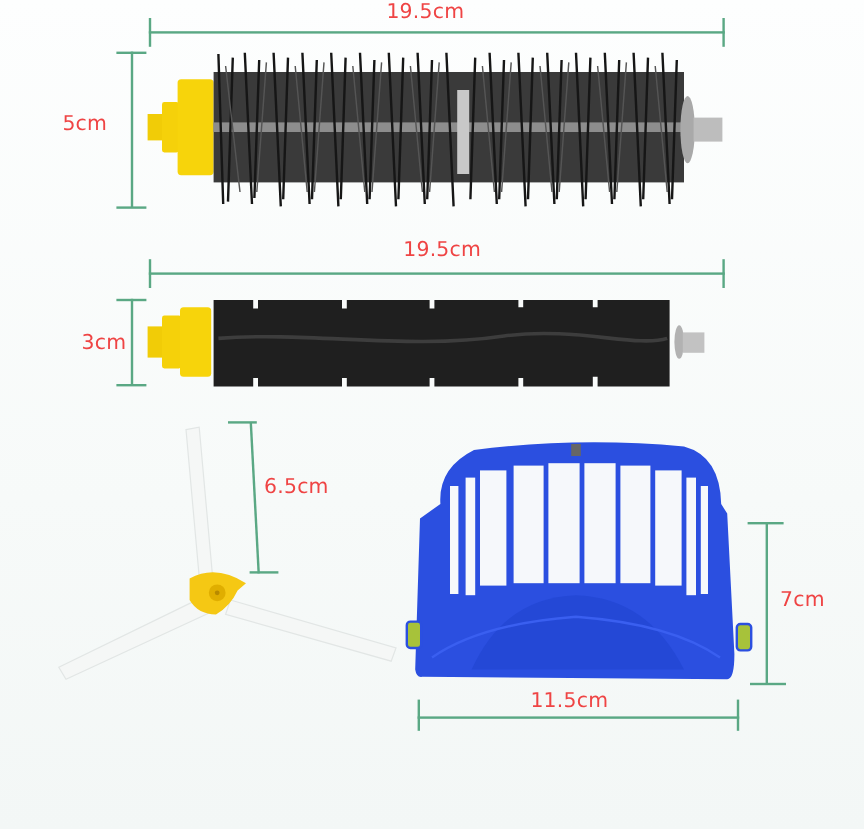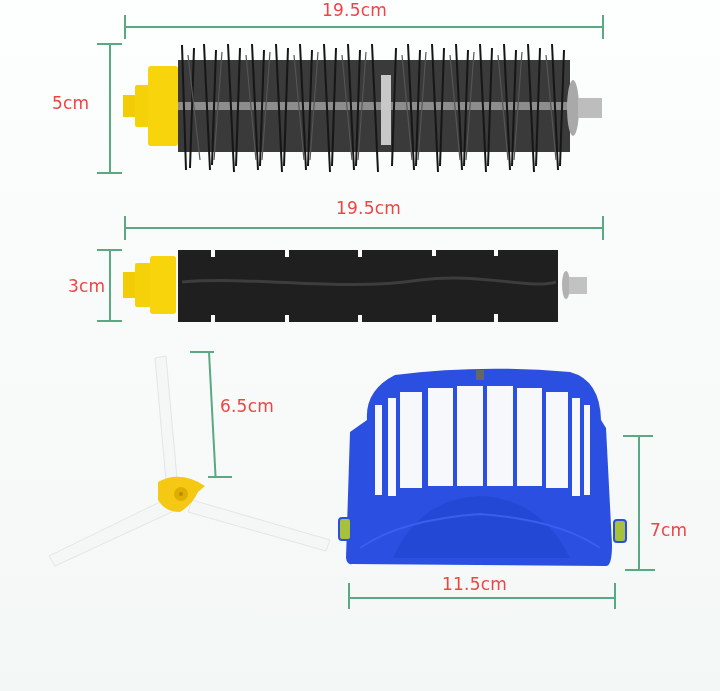--- a/index.html
+++ b/index.html
@@ -92,21 +92,21 @@
   <path d="M158 482 Q180 470 205 486 L198 492 Q192 505 180 512 Q165 512 158 500 Z" fill="#f5c814"></path>
   <circle cx="181" cy="494" r="7" fill="#e0ae00"></circle>
   <circle cx="181" cy="494" r="2" fill="#b88a00"></circle>
 </svg>
 
 <div>
   <div class="dim-line" style="left:638px;top:436px;width:1.5px;height:134px;"></div>
   <div class="dim-line" style="left:623px;top:435px;width:30px;height:1.5px;"></div>
   <div class="dim-line" style="left:625px;top:569px;width:30px;height:1.5px;"></div>
 </div>
-<div class="dim-label" style="left:650px;top:520px;">7cm</div>
+<div class="dim-label" style="left:650px;top:490px;">7cm</div>
 
 <div>
   <div class="dim-line" style="left:348px;top:597px;width:268px;height:1.5px;"></div>
   <div class="dim-line" style="left:348px;top:583px;width:1.5px;height:26px;"></div>
   <div class="dim-line" style="left:614px;top:583px;width:1.5px;height:26px;"></div>
 </div>
 <div class="dim-label" style="left:442px;top:574px;">11.5cm</div>
 
 <svg width="720" height="600" style="left:0;top:0;">
 

